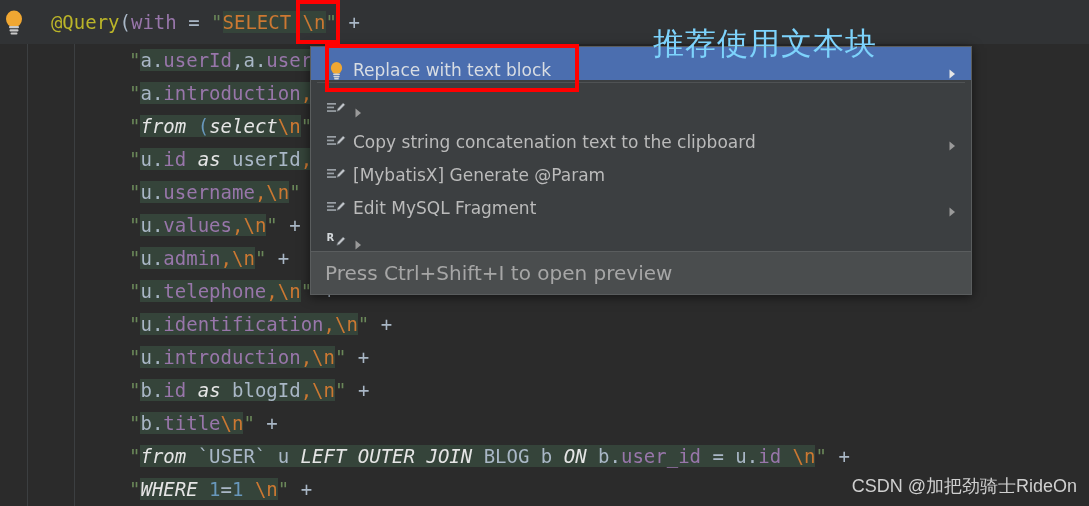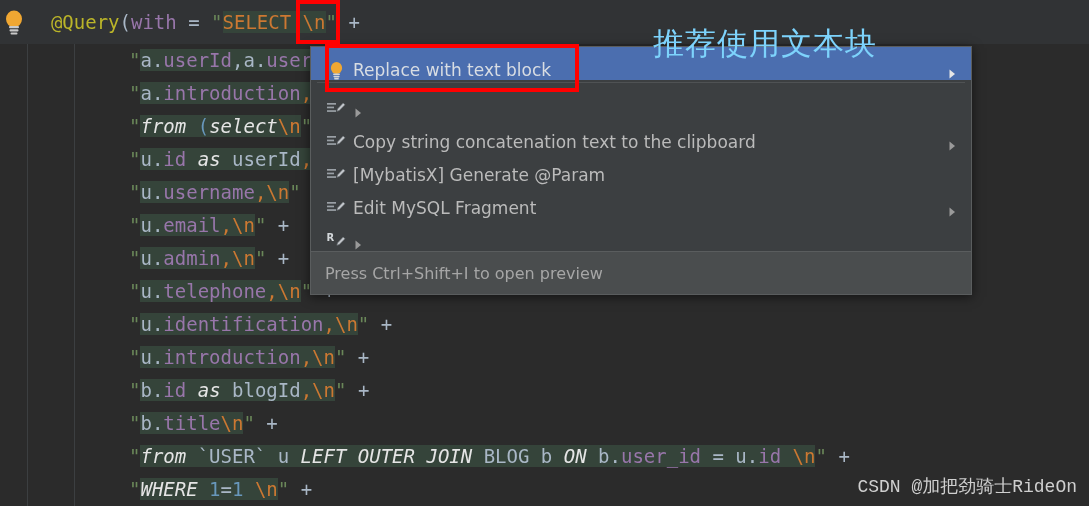--- a/index.html
+++ b/index.html
@@ -48,34 +48,34 @@
     color:#bbbbbb;font-size:17px;padding:0 10px 0 12px;cursor:default;
   }
   .mrow.sel{background:#4b6eaf;color:#d8dde3;}
   .micon{width:26px;height:20px;flex:0 0 26px;display:flex;align-items:center;justify-content:center;}
   .mlabel{flex:1 1 auto;white-space:nowrap;overflow:hidden;padding-left:4px;}
   .marrow{width:18px;flex:0 0 18px;display:flex;align-items:center;justify-content:center;}
   .msep{height:1px;background:#4f5254;margin:2px 6px 3px 6px;}
   .mfoot{
     height:42px;display:flex;align-items:center;padding-left:14px;
     background:#4a4d4e;border-top:1px solid #5a5d5e;
-    color:#a6a6a6;font-size:16px;
+    color:#a6a6a6;font-size:20px;
   }
   
   .redbox{position:absolute;border:4px solid #ff0000;box-sizing:border-box;pointer-events:none;}
   #redbox-nl{left:296px;top:0px;width:44px;height:44px;}
   #redbox-row{left:325px;top:44px;width:254px;height:48px;}
   #cn-note{
     position:absolute;left:653px;top:23px;color:#7dd3fc;font-size:31px;
     font-family:"DejaVu Sans","Liberation Sans",sans-serif;white-space:nowrap;
     letter-spacing:1px;
   }
   #watermark{
     position:absolute;right:12px;bottom:8px;color:#cfcfcf;font-size:18px;
-    font-family:Liberation Mono, monospace;white-space:nowrap;
+    font-family:Liberation Sans, sans-serif;white-space:nowrap;
   }
 </style>
 </head>
 <body>
 
 <div id="editor">
 
   <div class="topbar"></div>
 
   <div class="gutter-lb">
@@ -91,21 +91,21 @@
   <div class="vline b"></div>
 
   <div class="topline">  <span class="an">@Query</span><span class="pu">(</span><span class="pa">with</span><span class="pu"> = </span><span class="st">"</span><span class="sq hl">SELECT </span><span class="esc hl">\n</span><span class="st">"</span><span class="plus"> +</span></div>
 
   <div class="code">
     <div class="line"><span class="st">"</span><span class="hl"><span class="id">a</span><span class="pu">.</span><span class="pa">userId</span><span class="pu">,</span><span class="id">a</span><span class="pu">.</span><span class="pa">username</span><span class="esc">,\n</span></span><span class="st">"</span><span class="plus"> +</span></div>
     <div class="line"><span class="st">"</span><span class="hl"><span class="id">a</span><span class="pu">.</span><span class="pa">introduction</span><span class="esc">,\n</span></span><span class="st">"</span><span class="plus"> +</span></div>
     <div class="line"><span class="st">"</span><span class="hl"><span class="kw">from</span><span class="id"> </span><span class="bl">(</span><span class="kw">select</span><span class="esc">\n</span></span><span class="st">"</span><span class="plus"> +</span></div>
     <div class="line"><span class="st">"</span><span class="hl"><span class="id">u</span><span class="pu">.</span><span class="pa">id</span><span class="id"> </span><span class="kw">as</span><span class="id"> userId</span><span class="esc">,\n</span></span><span class="st">"</span><span class="plus"> +</span></div>
     <div class="line"><span class="st">"</span><span class="hl"><span class="id">u</span><span class="pu">.</span><span class="pa">username</span><span class="esc">,\n</span></span><span class="st">"</span><span class="plus"> +</span></div>
-    <div class="line"><span class="st">"</span><span class="hl"><span class="id">u</span><span class="pu">.</span><span class="pa">email</span><span class="esc">,\n</span></span><span class="st">"</span><span class="plus"> +</span></div>
+    <div class="line"><span class="st">"</span><span class="hl"><span class="id">u</span><span class="pu">.</span><span class="pa">values</span><span class="esc">,\n</span></span><span class="st">"</span><span class="plus"> +</span></div>
     <div class="line"><span class="st">"</span><span class="hl"><span class="id">u</span><span class="pu">.</span><span class="pa">admin</span><span class="esc">,\n</span></span><span class="st">"</span><span class="plus"> +</span></div>
     <div class="line"><span class="st">"</span><span class="hl"><span class="id">u</span><span class="pu">.</span><span class="pa">telephone</span><span class="esc">,\n</span></span><span class="st">"</span><span class="plus"> +</span></div>
     <div class="line"><span class="st">"</span><span class="hl"><span class="id">u</span><span class="pu">.</span><span class="pa">identification</span><span class="esc">,\n</span></span><span class="st">"</span><span class="plus"> +</span></div>
     <div class="line"><span class="st">"</span><span class="hl"><span class="id">u</span><span class="pu">.</span><span class="pa">introduction</span><span class="esc">,\n</span></span><span class="st">"</span><span class="plus"> +</span></div>
     <div class="line"><span class="st">"</span><span class="hl"><span class="id">b</span><span class="pu">.</span><span class="pa">id</span><span class="id"> </span><span class="kw">as</span><span class="id"> blogId</span><span class="esc">,\n</span></span><span class="st">"</span><span class="plus"> +</span></div>
     <div class="line"><span class="st">"</span><span class="hl"><span class="id">b</span><span class="pu">.</span><span class="pa">title</span><span class="esc">\n</span></span><span class="st">"</span><span class="plus"> +</span></div>
     <div class="line"><span class="st">"</span><span class="hl"><span class="kw">from</span><span class="id"> `USER` u </span><span class="kw">LEFT OUTER JOIN</span><span class="id"> BLOG b </span><span class="kw">ON</span><span class="id"> b</span><span class="pu">.</span><span class="pa">user_id</span><span class="id"> = u</span><span class="pu">.</span><span class="pa">id</span><span class="id"> </span><span class="esc">\n</span></span><span class="st">"</span><span class="plus"> +</span></div>
     <div class="line"><span class="st">"</span><span class="hl"><span class="kw">WHERE</span><span class="id"> </span><span class="num">1</span><span class="id">=</span><span class="num">1</span><span class="id"> </span><span class="esc">\n</span></span><span class="st">"</span><span class="plus"> +</span></div>
   </div>
 </div>

